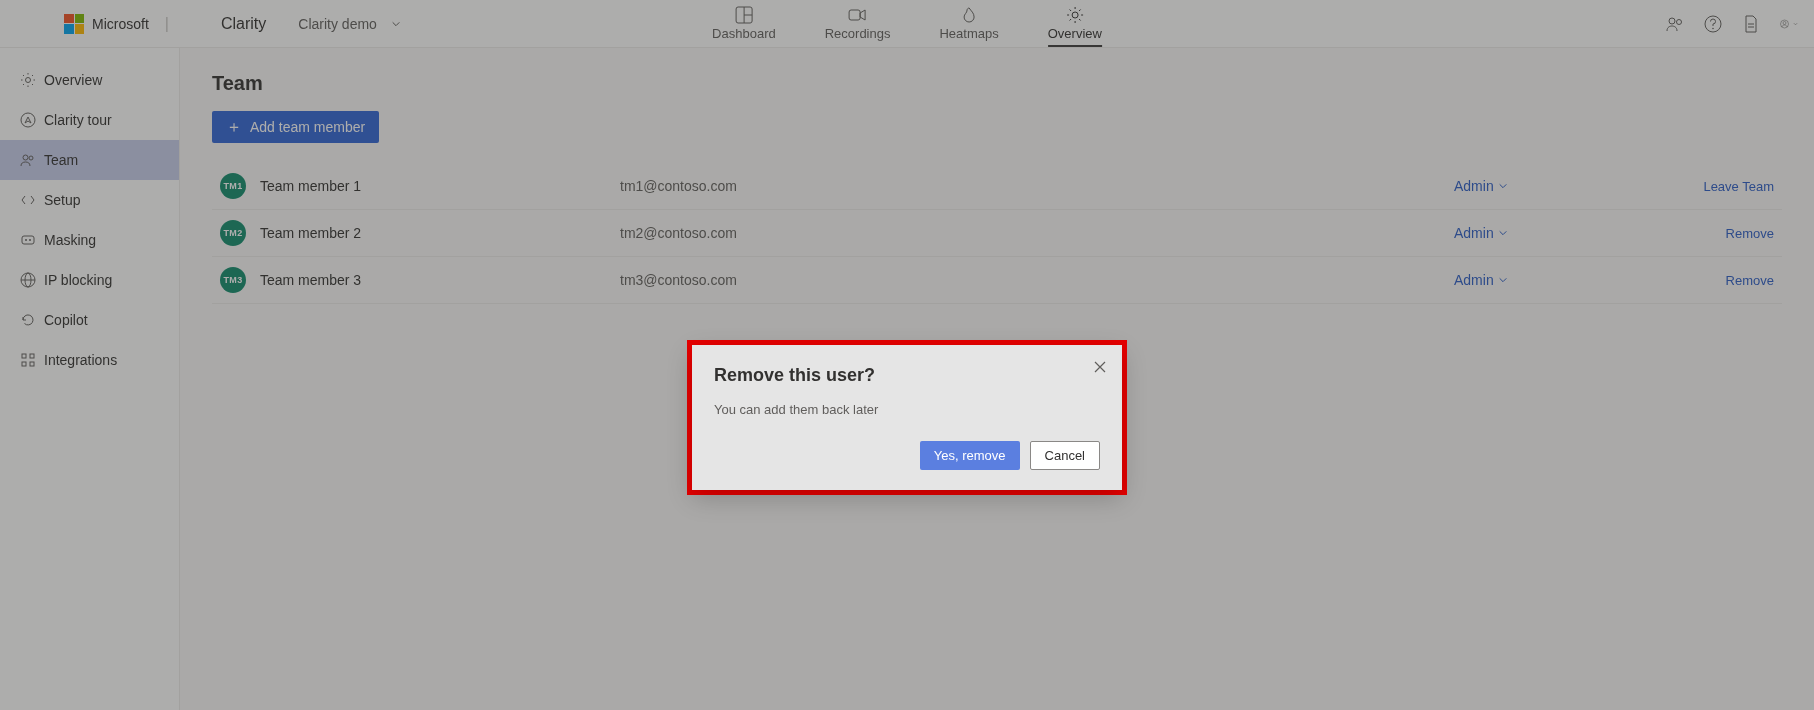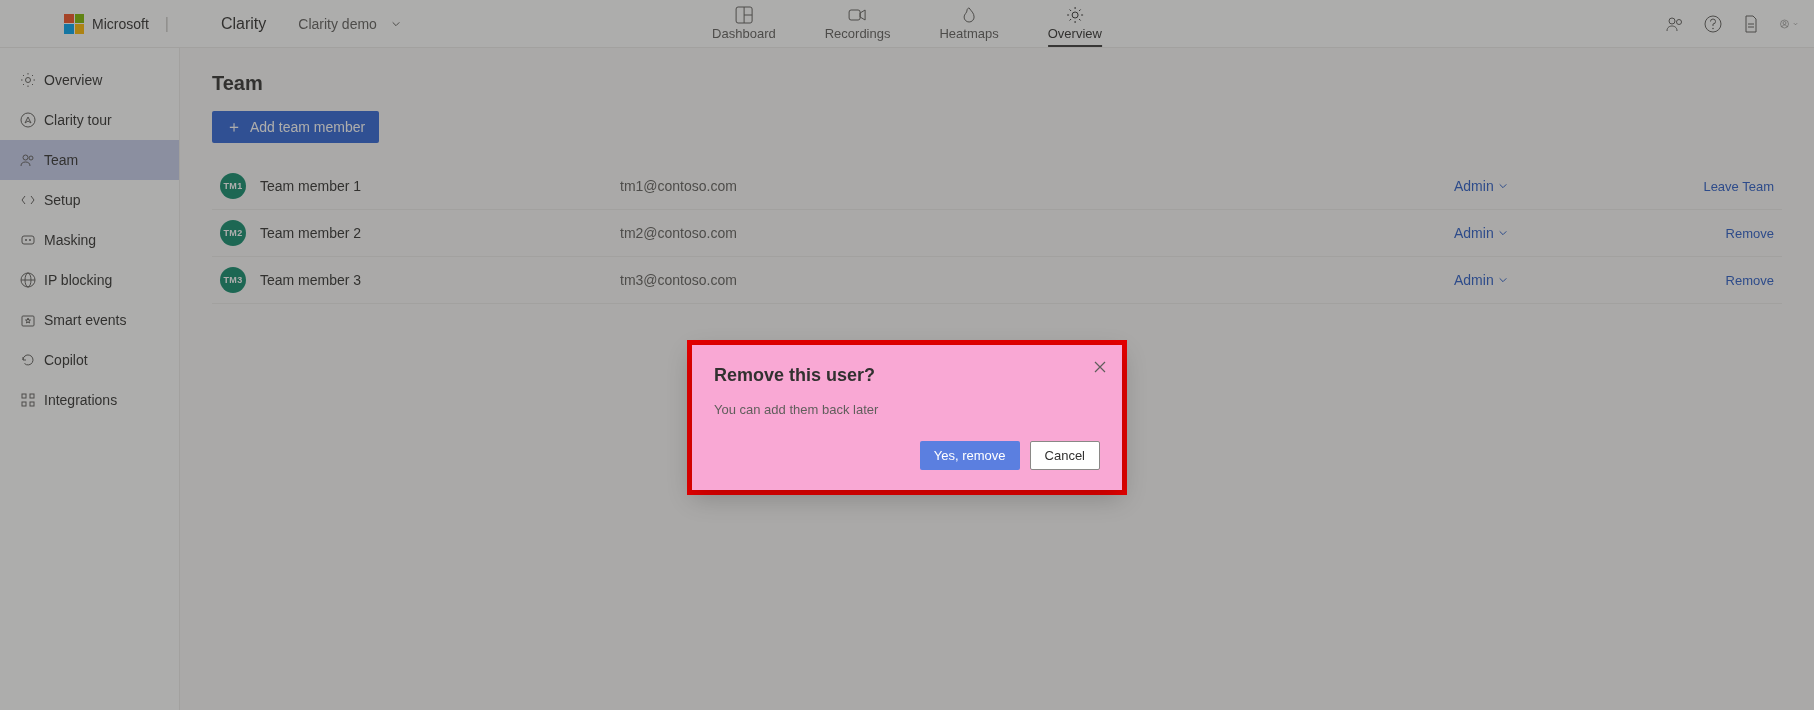--- a/index.html
+++ b/index.html
@@ -169,21 +169,21 @@
       align-items:flex-start;
       justify-content:center;
     }
     .dialog-border {
       margin-top:340px;
       border:5px solid #e60000;
       padding:0;
     }
     .dialog {
       width:430px;
-      background:#f9a8d4;
+      background:#e5e5e5;
       padding:20px 22px;
       position:relative;
       box-shadow:0 8px 24px rgba(0,0,0,0.2);
     }
     .dialog-title { font-size:18px; font-weight:600; margin-bottom:16px;}
     .dialog-text { font-size:13px; color:#605e5c; margin-bottom:24px;}
     .dialog-actions { display:flex; gap:10px; justify-content:flex-end;}
     .btn-primary {
       background:#5b7fe0;
       color:#fff; border:none; border-radius:2px;
@@ -348,29 +348,20 @@
     </div>
     <div class="side-item">
       <span class="side-icon">
           <svg viewBox="0 0 16 16" width="16" height="16">
             <circle cx="8" cy="8" r="7" stroke="#605e5c" fill="none"></circle>
             <ellipse cx="8" cy="8" rx="3" ry="7" stroke="#605e5c" fill="none"></ellipse>
             <line x1="1" y1="8" x2="15" y2="8" stroke="#605e5c"></line>
           </svg>
         </span>
       <span>IP blocking</span>
-    </div>
-    <div class="side-item">
-      <span class="side-icon">
-          <svg viewBox="0 0 16 16" width="16" height="16">
-            <rect x="2" y="4" width="12" height="10" rx="1" stroke="#605e5c" fill="none"></rect>
-            <path d="M8 6 L8.7 8 L10.5 8 L9 9.2 L9.6 11 L8 10 L6.4 11 L7 9.2 L5.5 8 L7.3 8 Z" stroke="#605e5c" fill="none"></path>
-          </svg>
-        </span>
-      <span>Smart events</span>
     </div>
     <div class="side-item">
       <span class="side-icon">
           <svg viewBox="0 0 16 16" width="16" height="16">
             <path d="M3 8 A5 5 0 1 1 4.5 11.5" stroke="#605e5c" fill="none"></path>
             <path d="M3 5 L3 8 L6 8" stroke="#605e5c" fill="none"></path>
           </svg>
         </span>
       <span>Copilot</span>
     </div>

